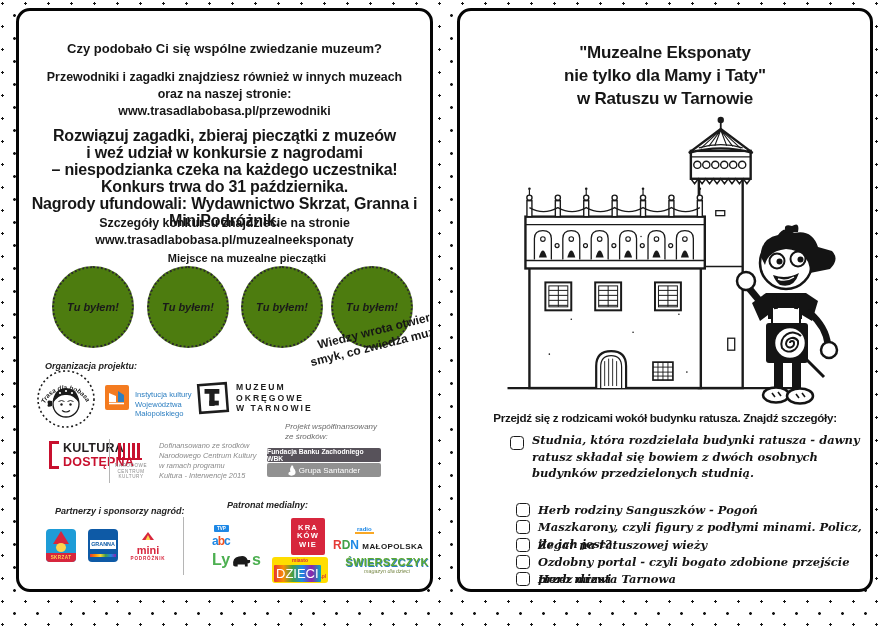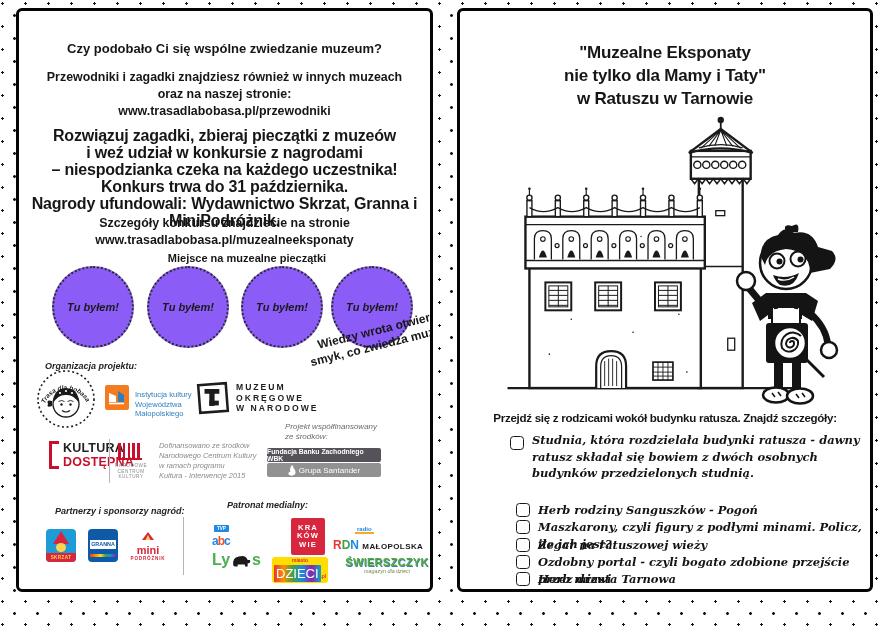--- a/index.html
+++ b/index.html
@@ -1,35 +1,35 @@
 <!DOCTYPE html>
 <html><head>
 <meta charset="utf-8">
 <style>
   html,body{margin:0;padding:0;background:#fff;}
   .canvas{position:relative;width:880px;height:630px;background:#fff;overflow:hidden;
     font-family:"Liberation Sans",sans-serif;color:#1a1a1a;}
   .dots{position:absolute;inset:0;
     background-image:radial-gradient(#141414 1.3px,transparent 1.5px),radial-gradient(#141414 1.1px,transparent 1.3px);
     background-size:23px 23px,23px 23px;background-position:3px 4px,14px 15px;}
-  .page{position:absolute;background:#fff;border:3px solid #050505;border-radius:6px;box-sizing:border-box;overflow:hidden;}
+  .page{position:absolute;background:#fff;border:3px solid #050505;border-radius:14px;box-sizing:border-box;overflow:hidden;}
   .page-left{left:16px;top:8px;width:417px;height:584px;}
   .page-right{left:457px;top:8px;width:416px;height:584px;}
   .t{position:absolute;color:#161616;}
   .b{font-weight:bold;}
   .c{left:0;right:0;text-align:center;}
   .pre{white-space:pre-line;}
   
   .q{top:30px;font-size:13px;}
   .guides{top:58px;font-size:12.4px;line-height:17px;}
   .contest{top:116px;font-size:16px;line-height:17px;letter-spacing:-0.2px;}
   .details{top:204px;font-size:12.4px;line-height:17px;}
   .stamps-title{top:241px;font-size:11px;margin-left:45px;}
   .stamp{position:absolute;top:255px;width:78px;height:78px;border:2.4px dotted #2b2b2b;border-radius:50%;
-    display:flex;align-items:center;justify-content:center;background:#8b5cf6;}
+    display:flex;align-items:center;justify-content:center;background:#4d7c0f;}
   .stamp span{font-size:11px;font-weight:bold;font-style:italic;}
   .slogan{left:276px;top:312px;width:168px;text-align:center;font-size:12px;line-height:15px;
     transform:rotate(-14deg);transform-origin:center;}
   .small-label{font-size:9px;font-weight:bold;font-style:italic;color:#222;margin-left:12px;}
   .gray-note{color:#8a8a8a;font-size:7.4px;line-height:10px;font-style:italic;}
   .divider-v{position:absolute;width:1px;background:#b5b5b5;}
   
   .malo-square{position:absolute;left:86px;top:374px;width:24px;height:25px;background:#f47b20;border-radius:2px;}
   .malo-square svg{position:absolute;left:3px;top:4px;}
   .malo-text{left:116px;top:367px;font-size:7.6px;line-height:9.5px;color:#2d7fc1;font-weight:normal;margin-top:12px;}
@@ -167,21 +167,21 @@
 
     <div class="t muzeum">
       <svg width="36" height="36" viewBox="0 0 34 34">
         <path d="M3 5 L29 3 L31 29 L5 31 Z" fill="#fff" stroke="#1d1d1d" stroke-width="2.4"></path>
         <rect x="9" y="8.5" width="14" height="4.5" fill="#1d1d1d"></rect>
         <rect x="13.5" y="8.5" width="5" height="16" fill="#1d1d1d"></rect>
         <rect x="13.5" y="19.5" width="9" height="4.5" fill="#1d1d1d"></rect>
       </svg>
       <div class="pre muzeum-text">MUZEUM
 OKRĘGOWE
-W NARODOWE</div>
+W TARNOWIE</div>
     </div>
 
     <div class="t kultura">
       <div class="kd-bracket"></div>
       <div class="kd-text">
         <div>KULTURA</div>
         <div style="color:#c8102e">DOSTĘPNA</div>
       </div>
     </div>
     <div class="divider-v" style="left:90px;top:428px;height:44px"></div>

